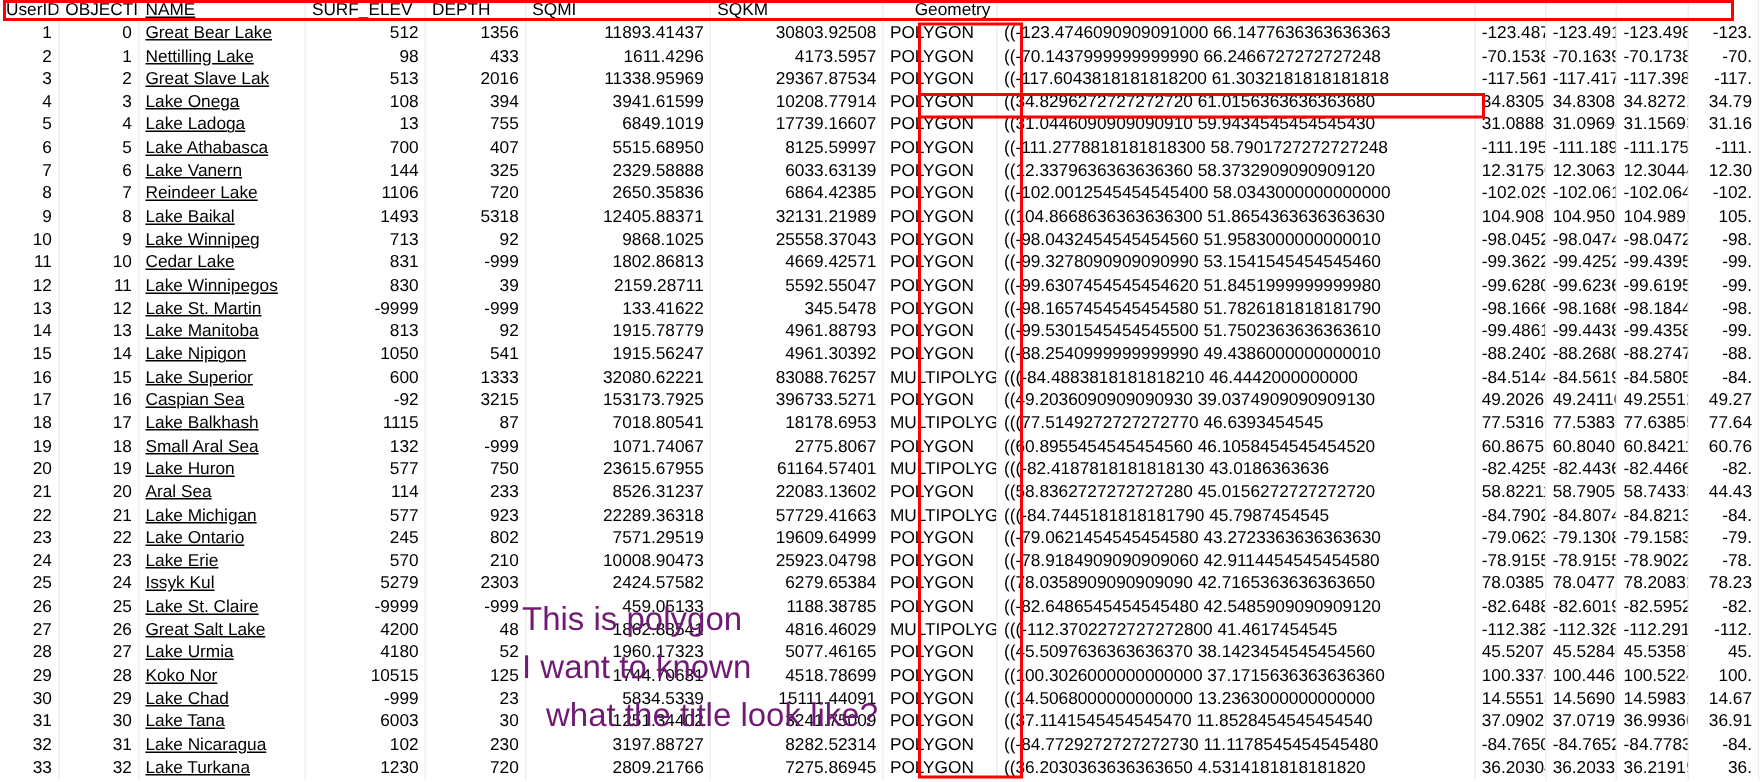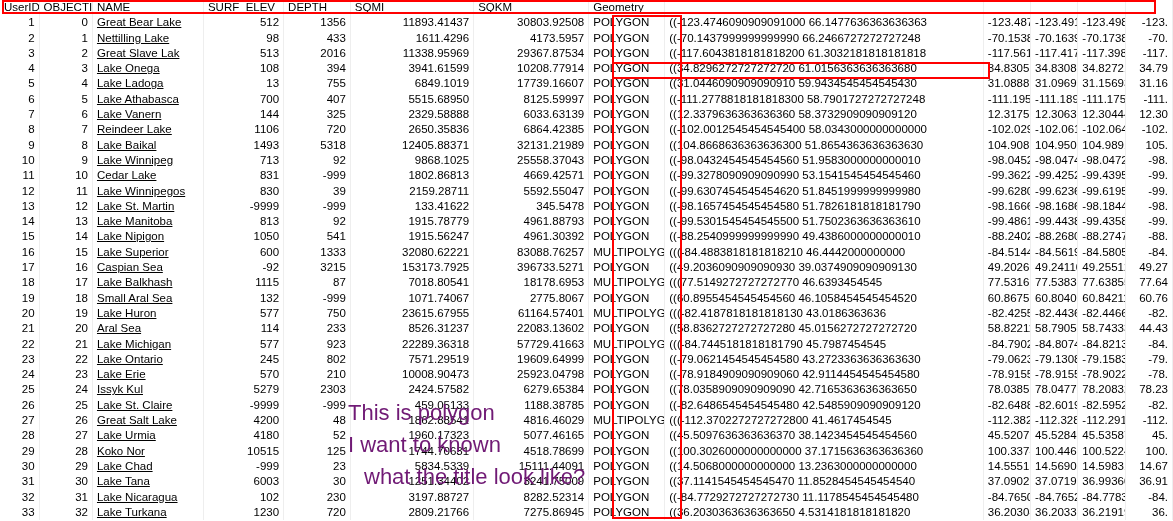--- a/index.html
+++ b/index.html
@@ -36,21 +36,21 @@
   td.num { text-align: right; }
   td.txt { text-align: left; }
   
   .c-userid   { width: 38px;  }
   .c-objectid { width: 52px;  }
   .c-name     { width: 108px; text-decoration: underline; }
   .c-surf     { width: 78px;  }
   .c-depth    { width: 65px;  }
   .c-sqmi     { width: 120px; }
   .c-sqkm     { width: 112px; } 
-  .c-geom     { width: 74px;  }
+  .c-geom     { width: 74px; text-align: right;  }
   .c-coord1   { width: 310px; }
   .c-rest     { width: 46px; }
 
   
   .red-box {
     position: absolute;
     border: 2px solid #ff0000;
     pointer-events: none;
     z-index: 20;
   }

